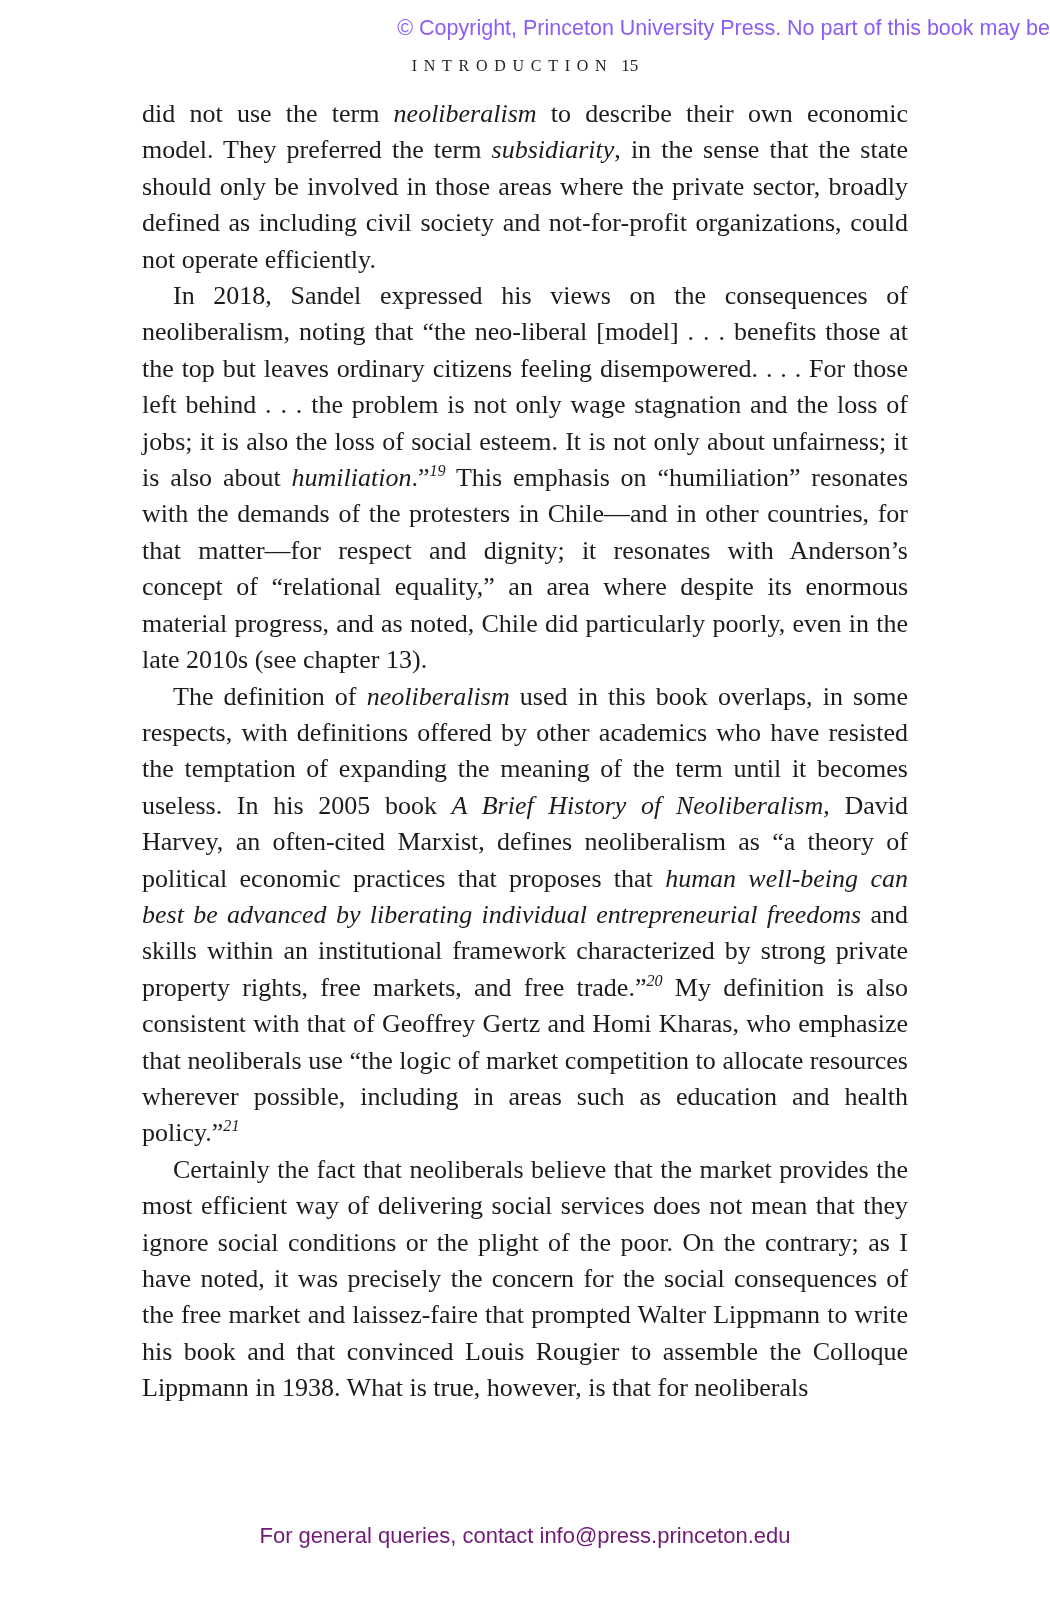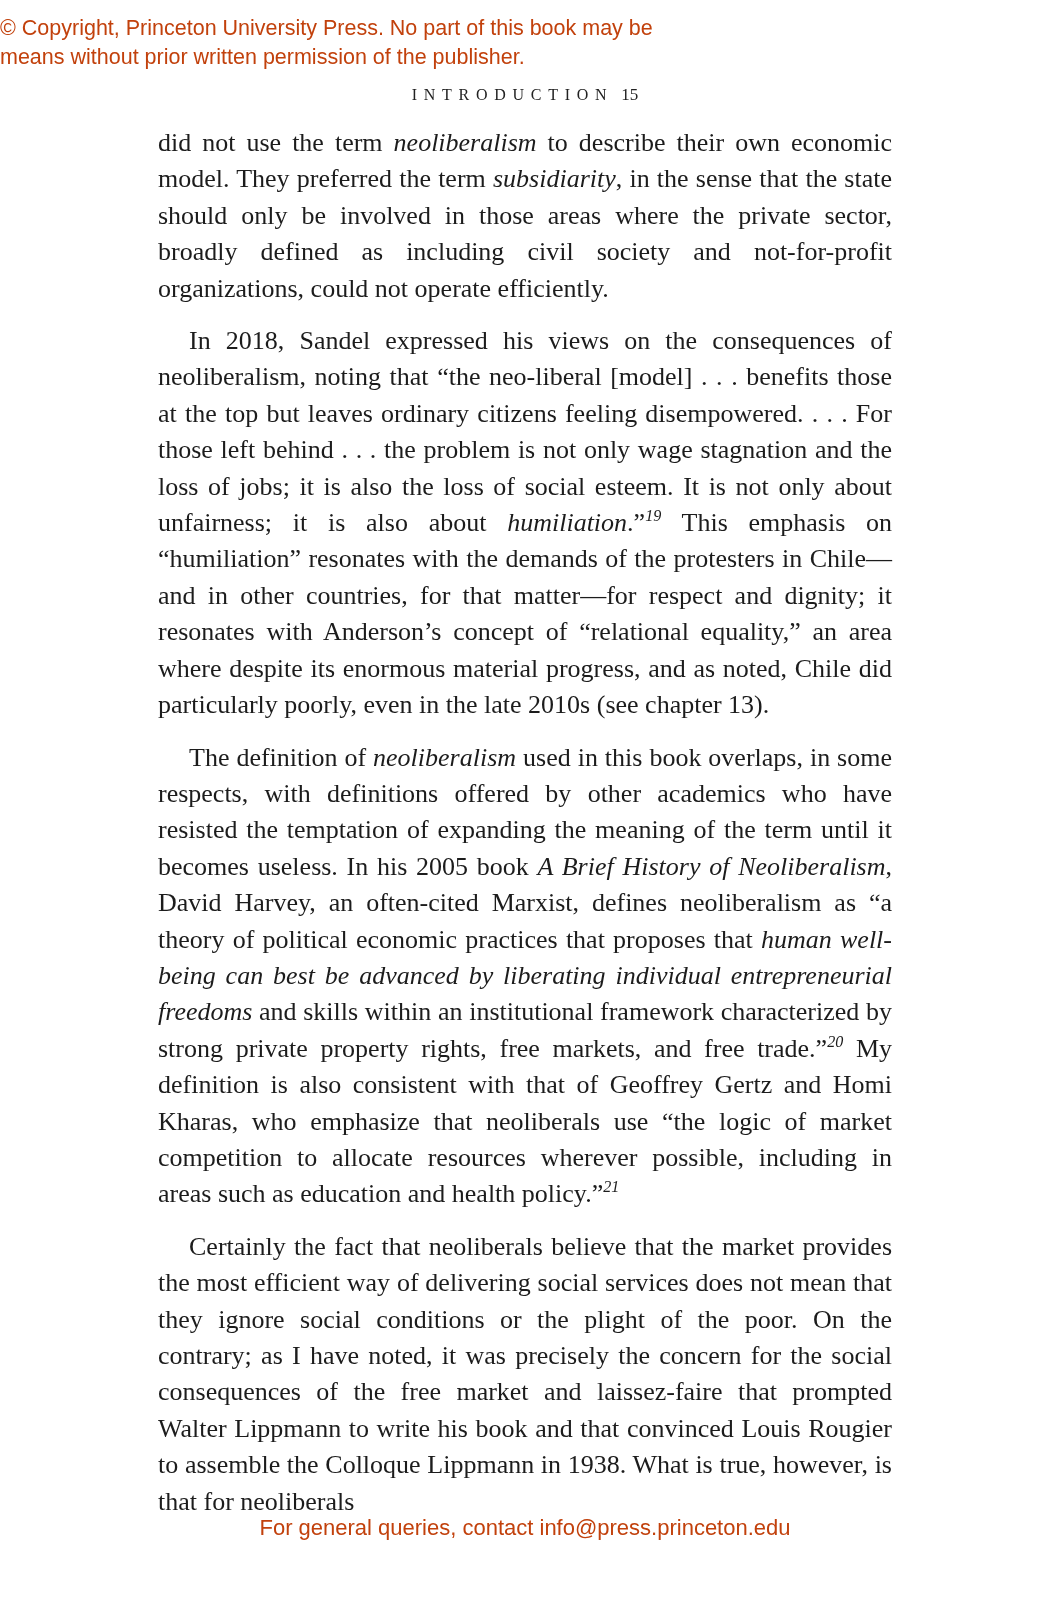--- a/index.html
+++ b/index.html
@@ -9,25 +9,25 @@
     width: 1050px;
     height: 1600px;
     margin: 0 auto;
     background: #ffffff;
     color: #1b1b1b;
     font-family: "Liberation Serif", "DejaVu Serif", serif;
     overflow: hidden;
   }
   .copyright {
     padding-top: 14px;
-    text-align: left;
+    text-align: right;
     font-family: "Liberation Sans", "DejaVu Sans", sans-serif;
     font-size: 21.5px;
     line-height: 29px;
-    color: #c2410c;
+    color: #8b5cf6;
   }
   .running-header {
     margin-top: 13px;
     text-align: center;
     font-size: 16px;
     color: #222222;
   }
   .running-header .chapter {
     letter-spacing: 0.42em;
     font-family: Liberation Serif, serif;
@@ -38,48 +38,47 @@
     font-size: 17px;
   }
   .body-text {
     width: 766px;
     margin: 20px auto 0 auto;
     font-size: 26px;
     line-height: 36.4px;
     text-align: justify;
     color: #1c1c1c;
   }
-  .para { margin: 16px; }
+  .para { margin: 0; }
   .para.indent { text-indent: 31px; }
   .body-text i { font-style: italic; }
   .body-text sup {
     font-size: 0.62em;
     line-height: 0;
     vertical-align: super;
     font-style: italic;
   }
   .footer {
     position: absolute;
-    bottom: 59px;
+    bottom: 51px;
     left: 0;
     width: 100%;
     text-align: center;
     font-family: "Liberation Sans", "DejaVu Sans", sans-serif;
     font-size: 22px;
-    color: #c2410c;
+    color: #701a75;
   }
 </style>
 </head>
 <body>
 
 <div class="page">
 
   <div class="copyright">
     <div>© Copyright, Princeton University Press. No part of this book may be</div>
-    <div>means without prior written permission of the publisher.</div>
   </div>
 
   <div class="running-header">
     <span class="chapter">INTRODUCTION</span><span class="pagenum">15</span>
   </div>
 
   <div class="body-text">
     <p class="para"><span>did not use the term </span><i>neoliberalism</i><span> to describe their own economic model. They preferred the term </span><i>subsidiarity</i><span>, in the sense that the state should only be involved in those areas where the private sector, broadly defined as including civil society and not-for-profit organizations, could not operate efficiently.</span></p>
     <p class="para indent"><span>In 2018, Sandel expressed his views on the consequences of neoliberalism, noting that “the neo-liberal [model] . . . benefits those at the top but leaves ordinary citizens feeling disempowered. . . . For those left behind . . . the problem is not only wage stagnation and the loss of jobs; it is also the loss of social esteem. It is not only about unfairness; it is also about </span><i>humiliation</i><span>.”</span><sup>19</sup><span> This emphasis on “humiliation” resonates with the demands of the protesters in Chile—and in other countries, for that matter—for respect and dignity; it resonates with Anderson’s concept of “relational equality,” an area where despite its enormous material progress, and as noted, Chile did particularly poorly, even in the late 2010s (see chapter 13).</span></p>
     <p class="para indent"><span>The definition of </span><i>neoliberalism</i><span> used in this book overlaps, in some respects, with definitions offered by other academics who have resisted the temptation of expanding the meaning of the term until it becomes useless. In his 2005 book </span><i>A Brief History of Neoliberalism</i><span>, David Harvey, an often-cited Marxist, defines neoliberalism as “a theory of political economic practices that proposes that </span><i>human well-being can best be advanced by liberating individual entrepreneurial freedoms</i><span> and skills within an institutional framework characterized by strong private property rights, free markets, and free trade.”</span><sup>20</sup><span> My definition is also consistent with that of Geoffrey Gertz and Homi Kharas, who emphasize that neoliberals use “the logic of market competition to allocate resources wherever possible, including in areas such as education and health policy.”</span><sup>21</sup></p>

